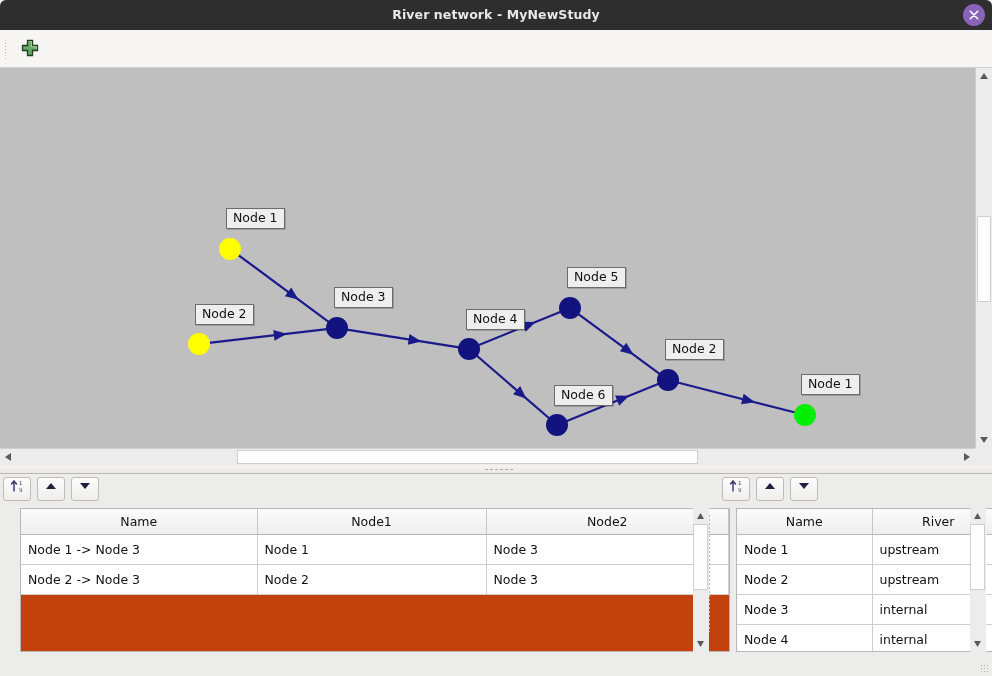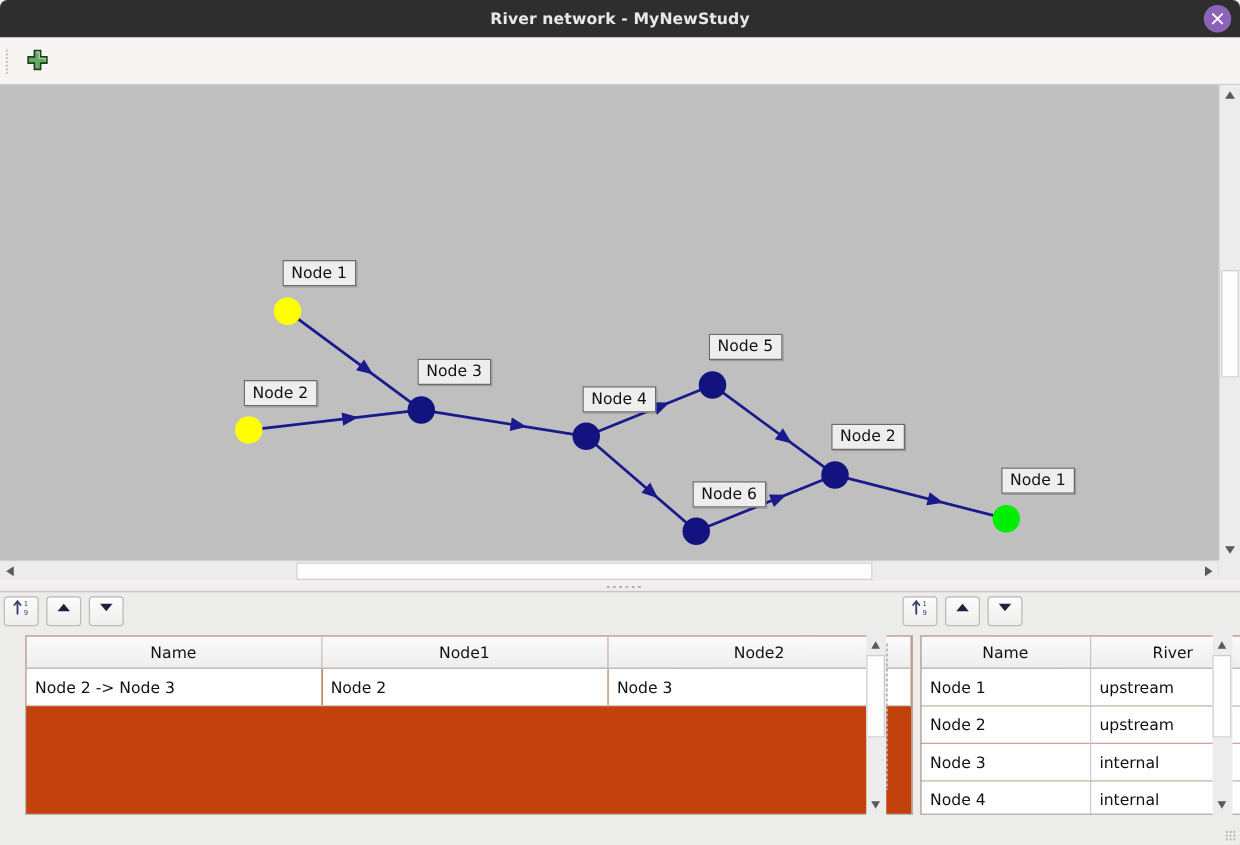--- a/index.html
+++ b/index.html
@@ -424,20 +424,25 @@
             </colgroup>
           <thead>
               <tr id="branches-head">
                 <th>Name</th>
                 <th>Node1</th>
                 <th>Node2</th>
               </tr>
             </thead>
           <tbody id="branches-body">
               <tr>
+                <td>Node 1 -&gt; Node 3</td>
+                <td>Node 1</td>
+                <td>Node 3</td>
+              </tr>
+              <tr>
                 <td>Node 2 -&gt; Node 3</td>
                 <td>Node 2</td>
                 <td>Node 3</td>
               </tr>
             </tbody>
         </table>
       </div>
 
       <div class="tbl-vscroll">
         <div class="arrow-up">

